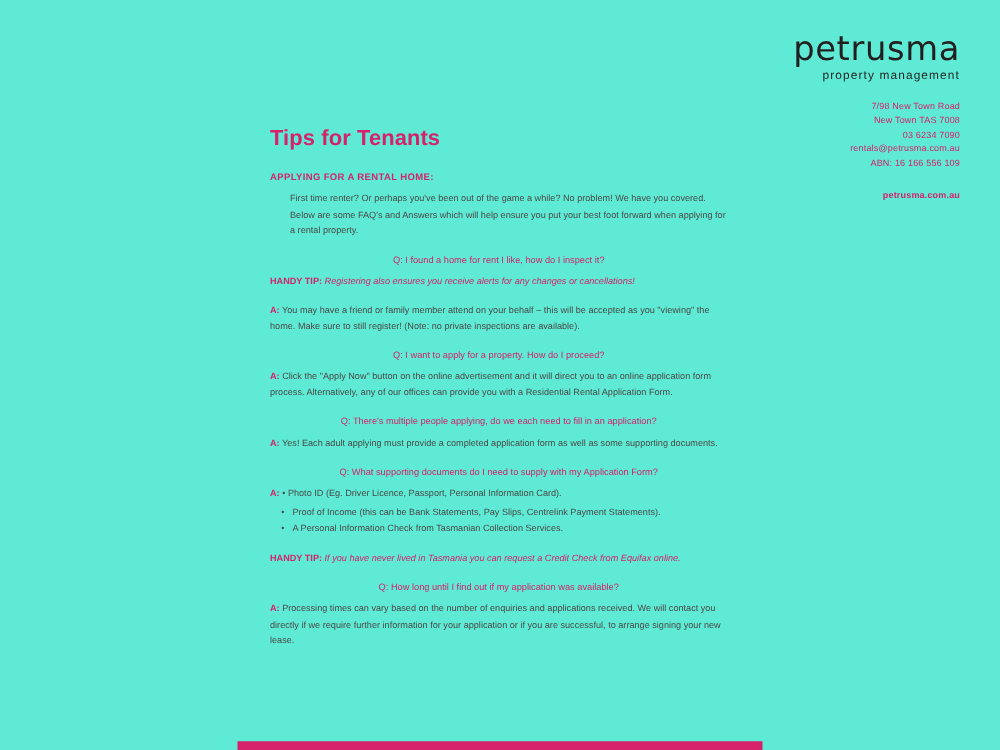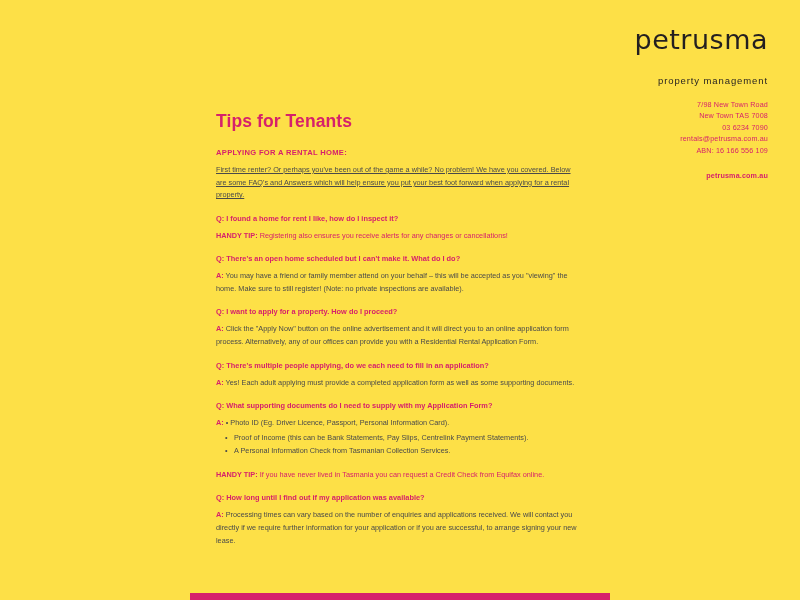--- a/index.html
+++ b/index.html
@@ -10,21 +10,21 @@
     width: 800px;
     height: 600px;
     background: #ffffff;
     font-family: "Liberation Sans", sans-serif;
     overflow: hidden;
   }
   .page {
     position: relative;
     width: 800px;
     height: 600px;
-    background: #fde047;
+    background: #5eead4;
   }
   
   .header {
     position: absolute;
     top: 26px;
     right: 32px;
     width: 330px;
     text-align: right;
   }
   .logo-name {
@@ -33,21 +33,21 @@
     letter-spacing: 0.5px;
     color: #231f20;
     line-height: 1;
     font-weight: 400;
   }
   .logo-sub {
     font-family: "Liberation Sans", sans-serif;
     font-size: 9.5px;
     letter-spacing: 0.9px;
     color: #231f20;
-    margin-top: 23px;
+    margin-top: 3px;
     line-height: 1;
   }
   .contact {
     margin-top: 13px;
     font-size: 7.2px;
     line-height: 1.62;
     color: #d6216b;
     letter-spacing: 0.15px;
   }
   .contact div {
@@ -55,50 +55,50 @@
   }
   .contact .web {
     font-weight: bold;
     margin-top: 13px;
   }
 
   
   .content {
     position: absolute;
     left: 216px;
-    top: 111px;
+    top: 100px;
     width: 366px;
   }
   h1.title {
     font-size: 17.5px;
     color: #d6216b;
     margin: 0 0 16px 0;
     font-weight: bold;
     letter-spacing: 0.1px;
   }
   .section-head {
     font-size: 7.6px;
     color: #d6216b;
     font-weight: bold;
     letter-spacing: 0.3px;
     margin: 0 0 7px 0;
   }
   p.para {
     font-size: 7.3px;
     line-height: 1.72;
     color: #4a4a4a;
-    margin: 0 0 11px 0;
-    text-decoration: underline;
+    margin: 0 0 11px 16px;
   }
   .q {
     font-size: 7.4px;
     color: #d6216b;
-    font-weight: bold;
+    font-weight: normal;
     margin: 0 0 6px 0;
     line-height: 1.5;
+    text-align: center;
   }
   .a {
     font-size: 7.3px;
     line-height: 1.72;
     color: #4a4a4a;
     margin: 0 0 11px 0;
   }
   .a .lead {
     font-weight: bold;
     color: #d6216b;
@@ -107,20 +107,21 @@
     font-size: 7.3px;
     line-height: 1.7;
     color: #d6216b;
     margin: 0 0 11px 0;
   }
   .tip .lead {
     font-weight: bold;
     font-style: normal;
   }
   .tip .tiptext {
+    font-style: italic;
   }
   ul.bullets {
     margin: 0 0 11px 0;
     padding: 0 0 0 18px;
     list-style: none;
   }
   ul.bullets li {
     font-size: 7.3px;
     line-height: 1.72;
     color: #4a4a4a;
@@ -170,21 +171,20 @@
     <div class="section-head">APPLYING FOR A RENTAL HOME:</div>
 
     <p class="para">First time renter? Or perhaps you've been out of the game a while? No problem! We have you covered. Below are some FAQ's and Answers which will help ensure you put your best foot forward when applying for a rental property.</p>
 
     <div>
       <p class="q">Q: I found a home for rent I like, how do I inspect it?</p>
       <p class="tip"><span class="lead">HANDY TIP:</span> <span class="tiptext">Registering also ensures you receive alerts for any changes or cancellations!</span></p>
     </div>
 
     <div>
-      <p class="q">Q: There's an open home scheduled but I can't make it. What do I do?</p>
       <p class="a"><span class="lead">A:</span> <span>You may have a friend or family member attend on your behalf – this will be accepted as you "viewing" the home. Make sure to still register! (Note: no private inspections are available).</span></p>
     </div>
 
     <div>
       <p class="q">Q: I want to apply for a property. How do I proceed?</p>
       <p class="a"><span class="lead">A:</span> <span>Click the "Apply Now" button on the online advertisement and it will direct you to an online application form process. Alternatively, any of our offices can provide you with a Residential Rental Application Form.</span></p>
     </div>
 
     <div>
       <p class="q">Q: There's multiple people applying, do we each need to fill in an application?</p>

